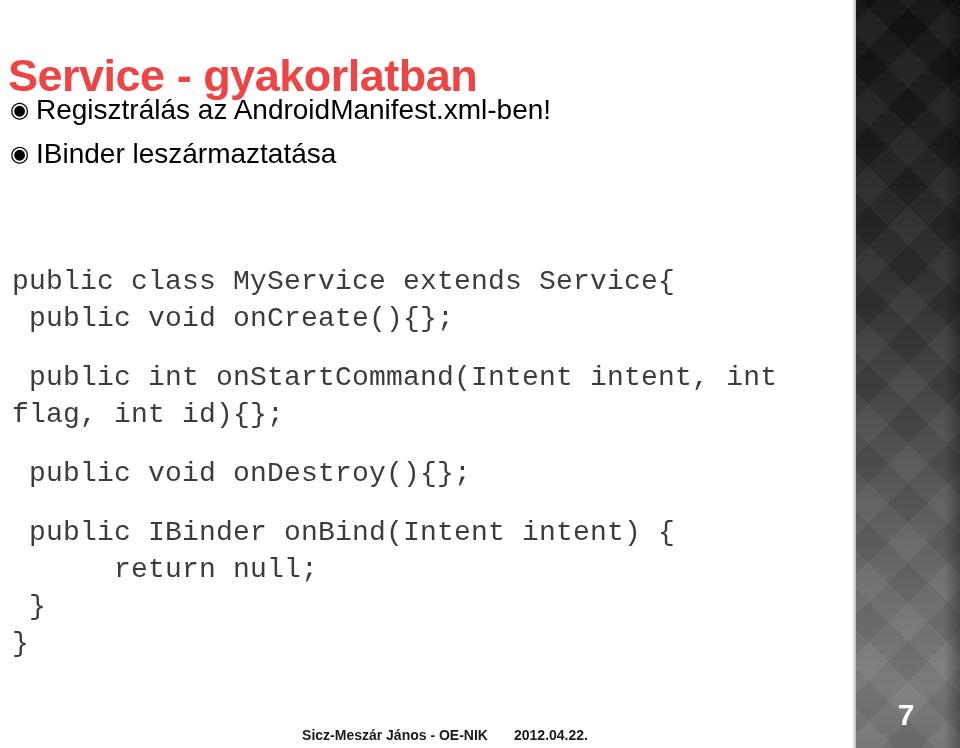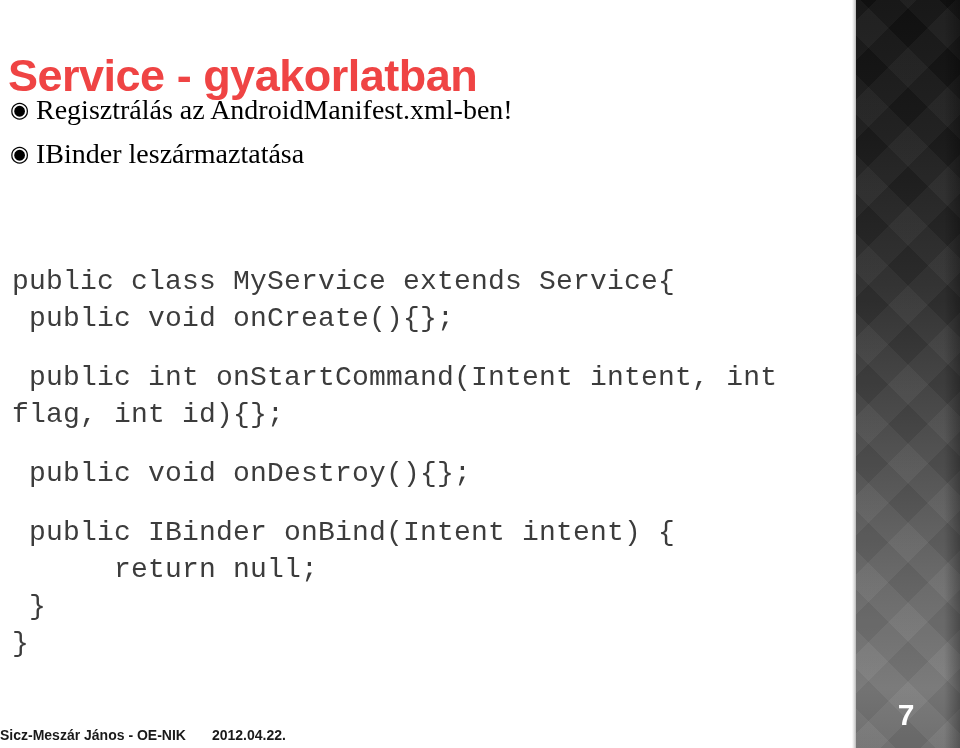--- a/index.html
+++ b/index.html
@@ -51,21 +51,20 @@
     text-align: left;
     position: relative;
     top: -2px;
   }
   .bullet-text {
     flex: 1 1 auto;
     font-size: 28px;
     color: #000000;
     line-height: 1.32;
     white-space: nowrap;
-    font-family: Liberation Serif, serif;
   }
 
   
   #code-block {
     position: absolute;
     left: 12px;
     top: 236px;
     width: 810px;
     font-family: "Liberation Mono", "DejaVu Sans Mono", monospace;
     font-size: 28px;
@@ -136,21 +135,21 @@
     line-height: 1;
   }
 
   
   #footer {
     position: absolute;
     left: 0;
     bottom: 5px;
     width: 900px;
     display: flex;
-    justify-content: flex-start;
+    justify-content: center;
     align-items: baseline;
     padding-right: 10px;
     box-sizing: border-box;
   }
   #footer-author {
     font-size: 14px;
     font-weight: bold;
     color: #1a1a1a;
     white-space: nowrap;
   }

